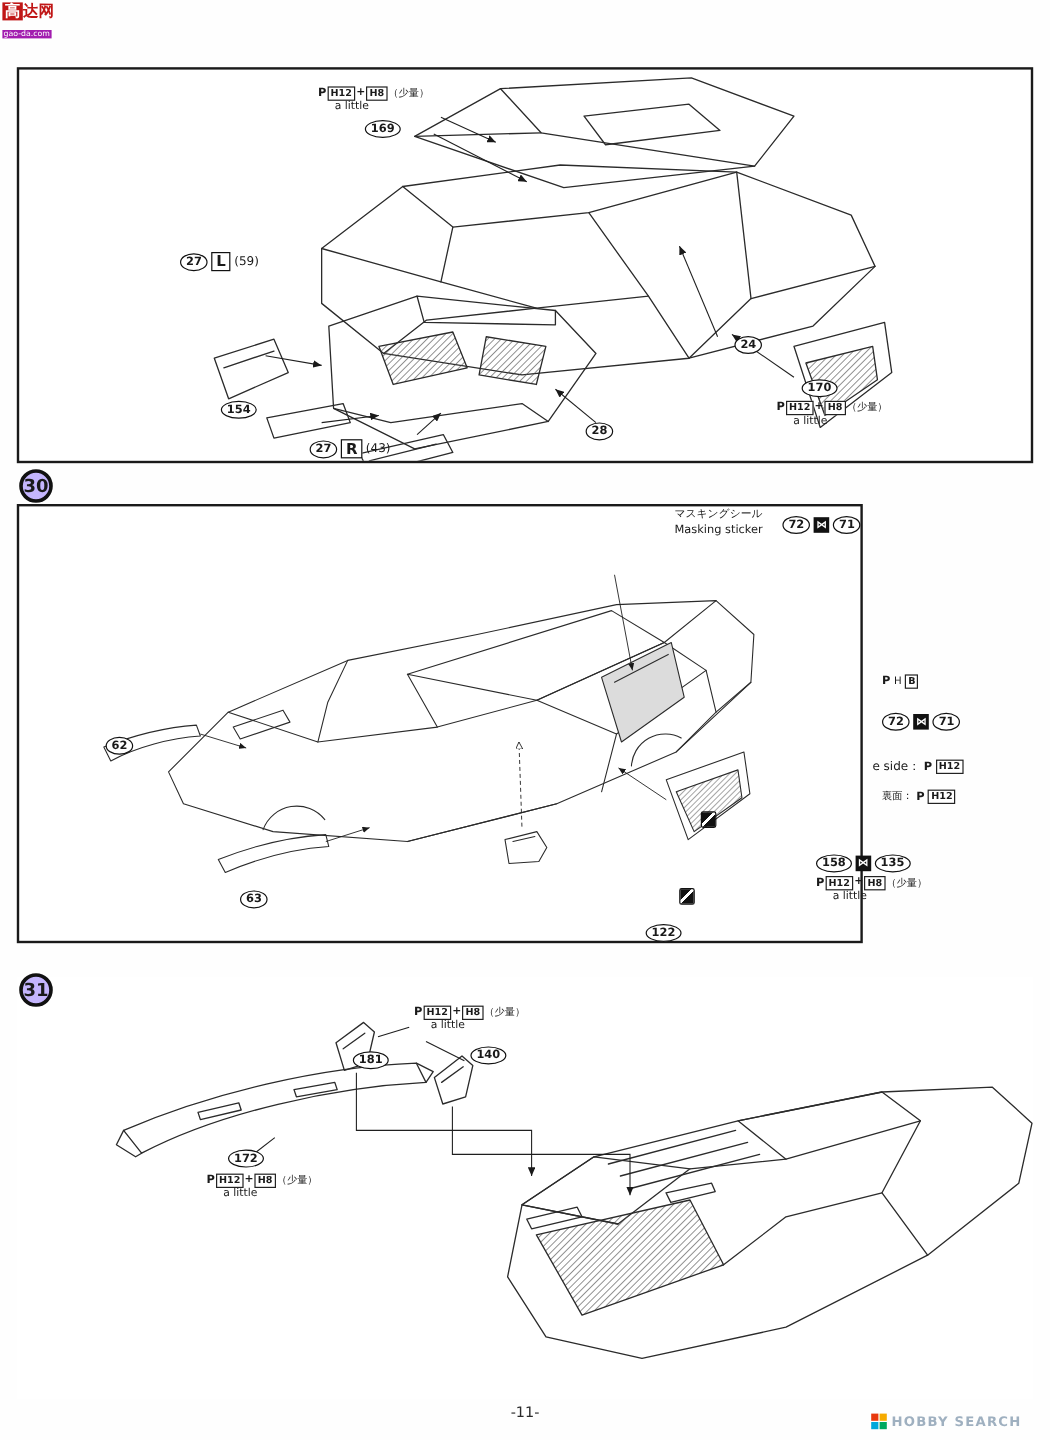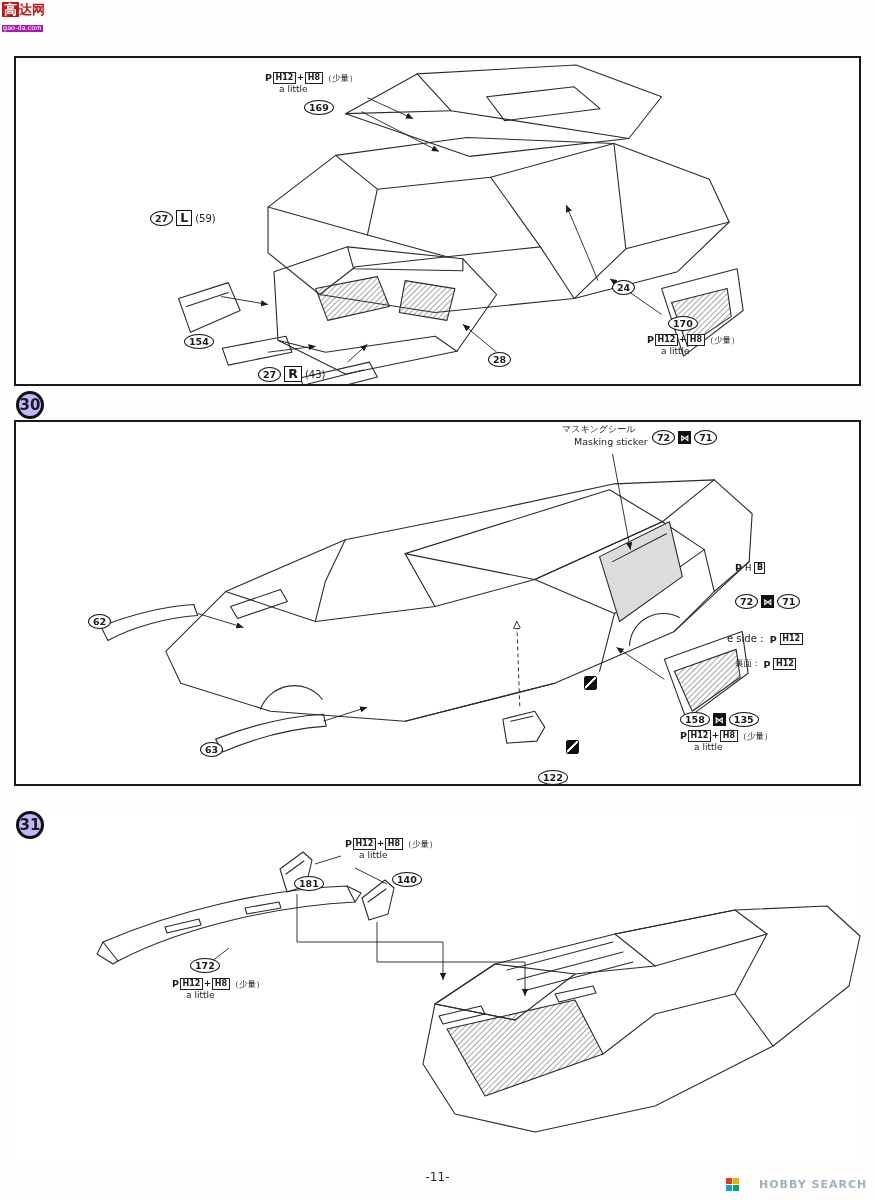--- a/index.html
+++ b/index.html
@@ -2,21 +2,21 @@
 <html><head>
 <meta charset="utf-8">
 <style>
   * { margin:0; padding:0; box-sizing:border-box; }
   html,body { width:875px; height:1200px; }
   body { background:#ffffff; font-family:"DejaVu Sans","Liberation Sans",sans-serif; color:#1a1a1a; position:relative; overflow:hidden; }
   .page { position:absolute; inset:0; background:#fefefe; }
 
   .panel { position:absolute; border:2px solid #1a1a1a; background:#fff; }
   .panel1 { left:14px; top:56px;  width:847px; height:330px; }
-  .panel2 { left:14px; top:420px; width:847px; height:366px; }
+  .panel2 { left:14px; top:420px; width:705px; height:366px; }
   .sec3   { position:absolute; left:14px; top:814px; width:847px; height:352px; background:#fff; }
 
   svg.diagram { position:absolute; left:0; top:0; width:100%; height:100%; }
   .ln { fill:none; stroke:#2b2b2b; stroke-width:1.1; stroke-linejoin:round; stroke-linecap:round; }
   .ld { fill:none; stroke:#1f1f1f; stroke-width:0.9; }
 
   .step-badge { position:absolute; width:28px; height:28px; border:3px solid #111; border-radius:50%;
     display:flex; align-items:center; justify-content:center; font-weight:bold; font-size:15px; background:#c4b5fd; z-index:5; }
 
   .callout { position:absolute; display:flex; align-items:center; gap:3px; font-size:10px; white-space:nowrap; z-index:4; }
@@ -31,34 +31,34 @@
   .paint-note { position:absolute; font-size:9px; line-height:1.3; z-index:4; white-space:nowrap; }
   .pn-row { display:flex; align-items:center; gap:1px; }
   .paint-p { font-weight:bold; font-size:9.5px; }
   .pcode { display:inline-block; border:1px solid #222; font-size:8px; font-weight:bold; padding:0 1.5px; background:#fff; line-height:1.2; }
   .pn-plus { font-size:9px; font-weight:bold; }
   .pn-jp { font-size:8.5px; }
   .pn-en { font-size:9px; padding-left:14px; }
 
   .masking-label { position:absolute; font-size:9px; line-height:1.3; z-index:4; }
   .m-jp { font-size:9px; }
-  .m-en { font-size:9.5px;margin-left:12px; }
+  .m-en { font-size:9.5px; }
 
   .micon { position:absolute; width:13px; height:14px; border-radius:2px; z-index:4;
     background:linear-gradient(135deg,#111 40%,#fff 40%,#fff 54%,#111 54%); border:1px solid #111; }
 
   .watermark { position:absolute; left:2px; top:2px; z-index:9; line-height:1; }
   .wm-row { display:flex; align-items:center; }
   .wm-box { background:#c01616; color:#fff; font-weight:bold; font-size:13px; padding:1px 2px; }
   .wm-rest { color:#c01616; font-weight:bold; font-size:13px; }
   .wm-domain { display:inline-block; background:#a21caf; color:#fff; font-size:6.5px; padding:0 1px; margin-top:1px; }
 
   .page-number { position:absolute; left:0; right:0; top:1170px; text-align:center; font-size:12px; color:#2a2a2a; }
 
-  .brand { position:absolute; left:726px; top:1178px; display:flex; align-items:center; gap:20px; z-index:5; }
+  .brand { position:absolute; left:726px; top:1178px; display:flex; align-items:center; gap:4px; z-index:5; }
   .brand-mark { display:grid; grid-template-columns:6px 6px; grid-template-rows:6px 6px; gap:1px; }
   .brand-sq { width:6px; height:6px; }
   .brand-text { font-size:11px; font-weight:bold; letter-spacing:1px; color:#9fb0c0; }
 </style>
 </head>
 <body>
 
 <div class="page">
 
   <div class="watermark">

